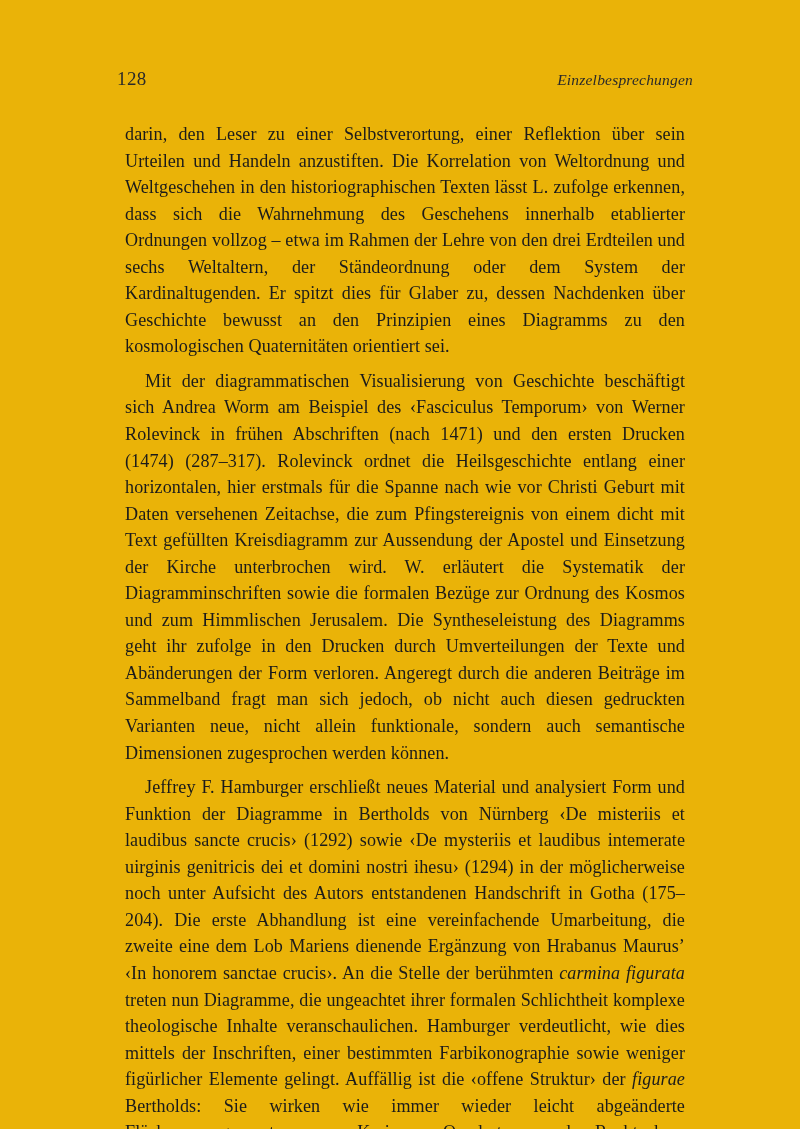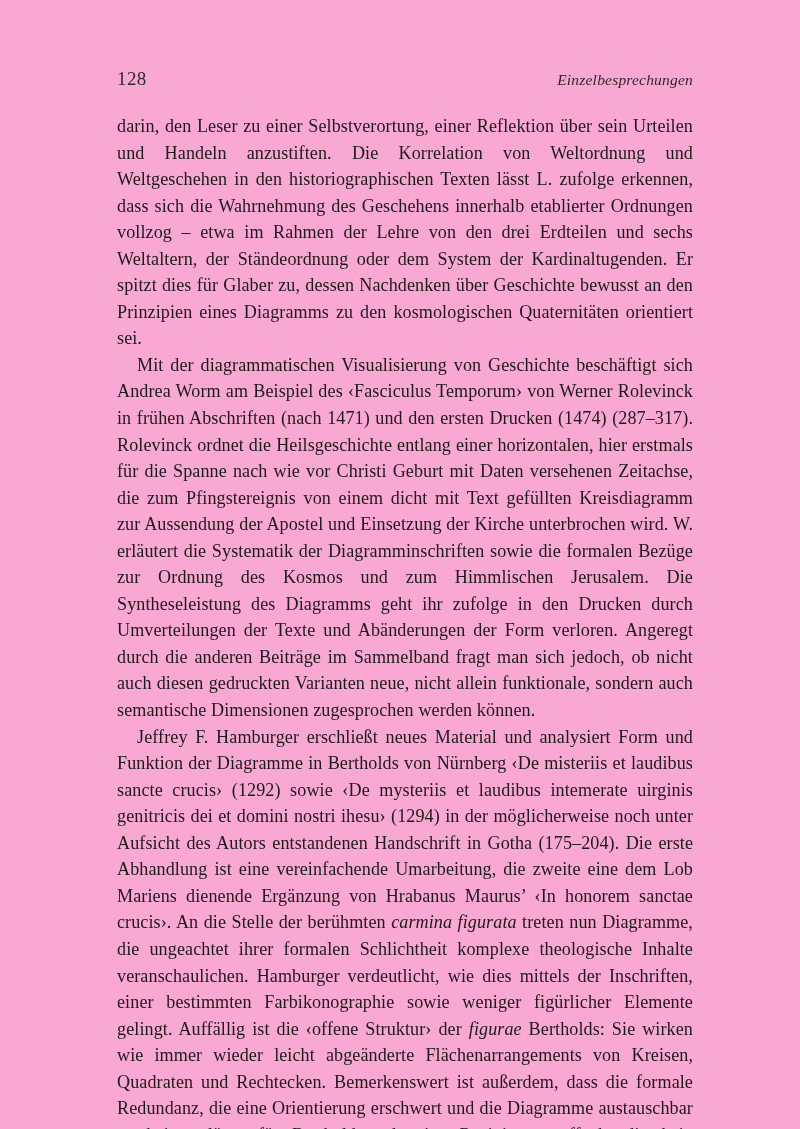--- a/index.html
+++ b/index.html
@@ -6,21 +6,21 @@
   html, body {
     margin: 0;
     padding: 0;
     background: #ffffff;
   }
 
   .page {
     position: relative;
     width: 800px;
     height: 1129px;
-    background: #f9a8d4;
+    background: #eab308;
     overflow: hidden;
     font-family: "Liberation Serif", "DejaVu Serif", serif;
     color: #1b1b1b;
     -webkit-font-smoothing: antialiased;
   }
 
   .running-head {
     position: absolute;
     left: 117px;
     right: 107px;
@@ -46,21 +46,21 @@
   }
 
   .textblock {
     position: absolute;
     left: 117px;
     top: 113px;
     width: 576px;
   }
 
   p.body {
-    margin: 0;
+    margin: 8px;
     font-size: 18.1px;
     line-height: 26.55px;
     text-align: justify;
     text-justify: inter-word;
     hyphens: manual;
     -webkit-hyphens: manual;
     letter-spacing: 0.005em;
     word-spacing: 0.002em;
   }
 

